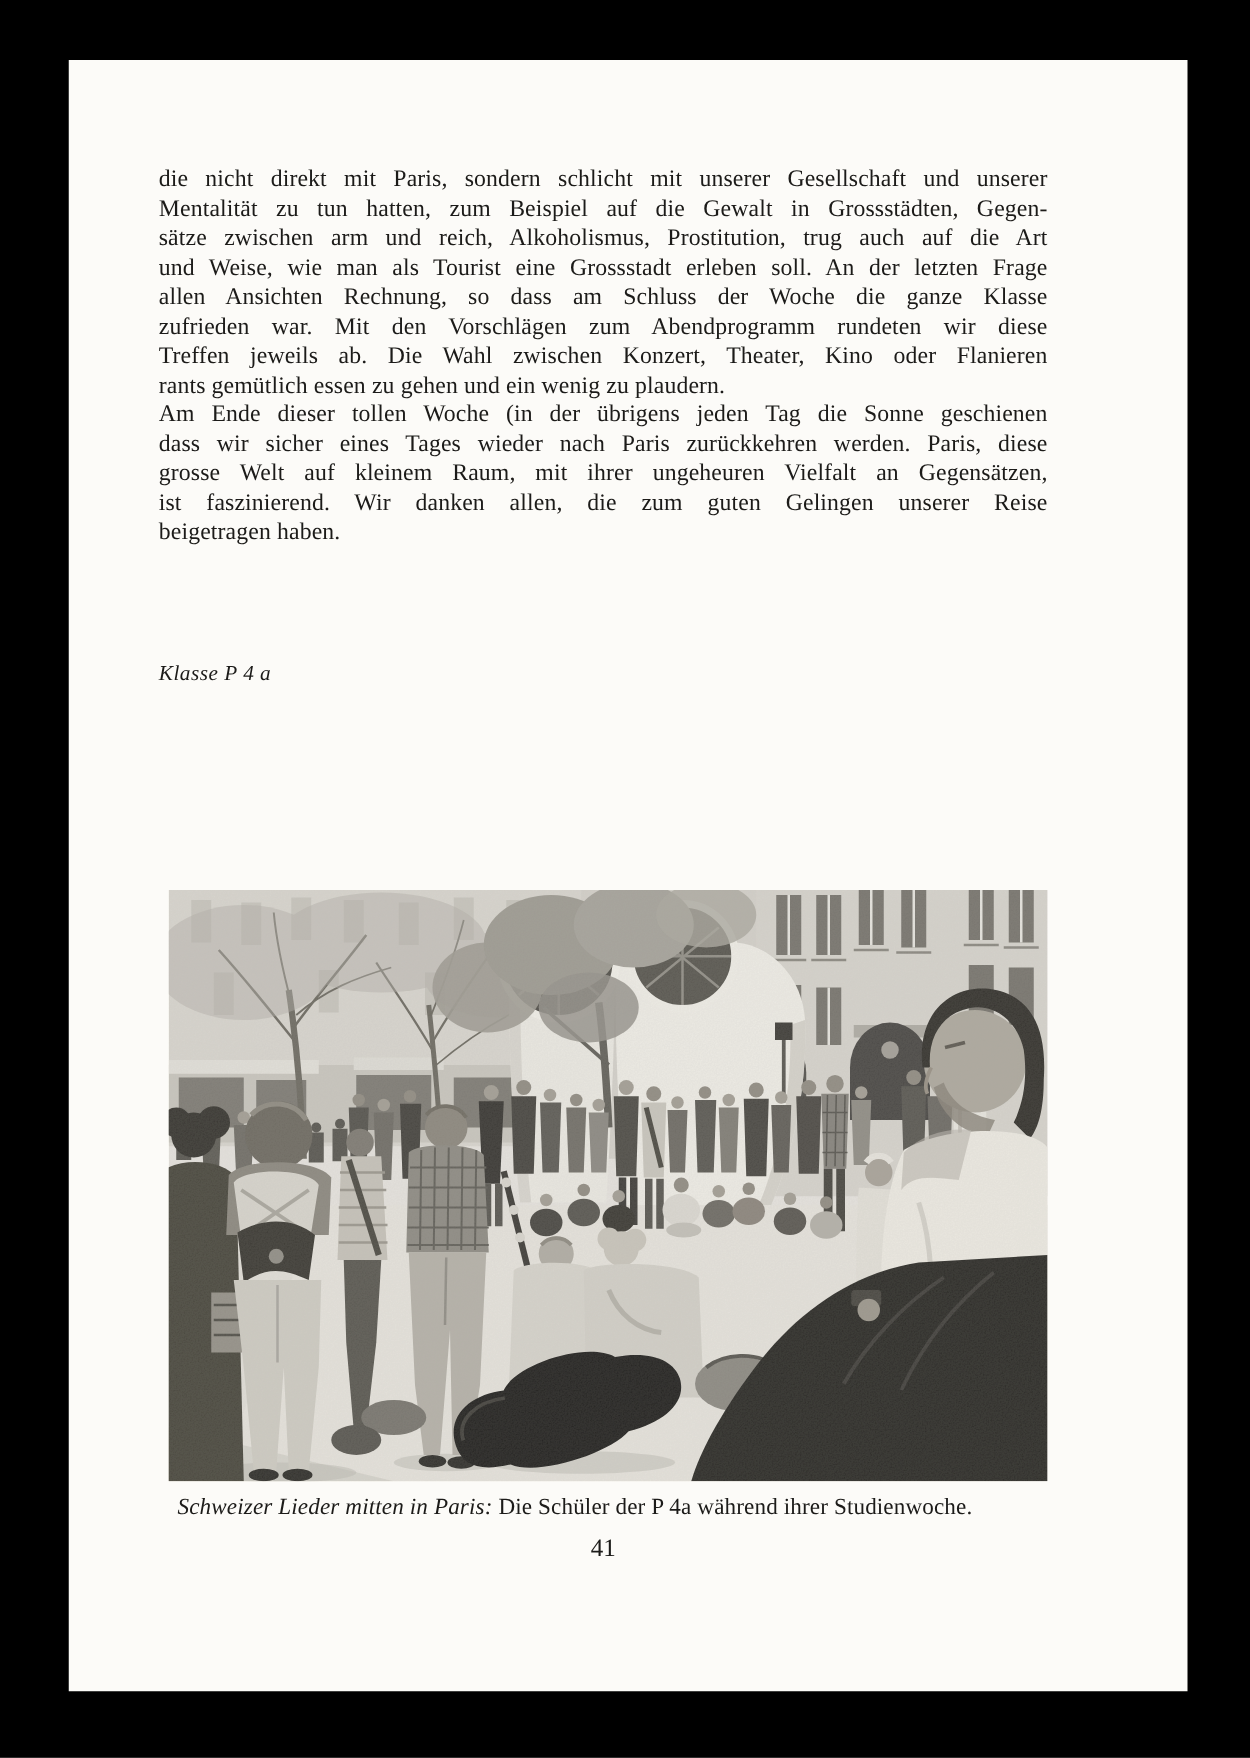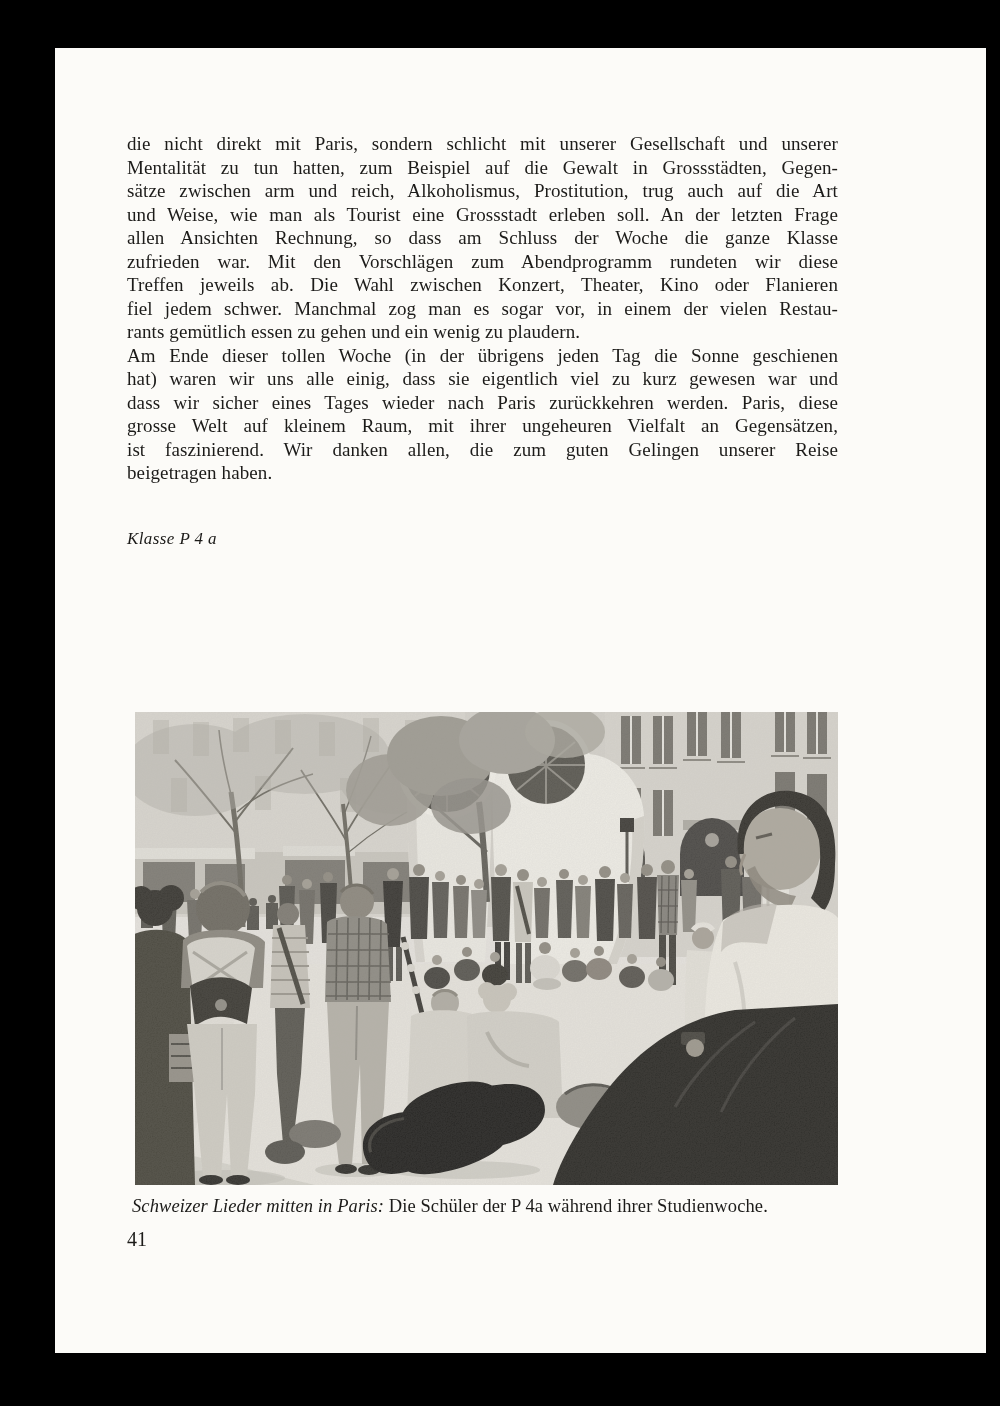--- a/index.html
+++ b/index.html
@@ -1,54 +1,52 @@
 <!DOCTYPE html>
 <html><head>
 <meta charset="utf-8">
 <style>
   html,body{margin:0;padding:0;background:#000;}
   body{width:1000px;height:1406px;position:relative;overflow:hidden;
        font-family:"Liberation Serif","DejaVu Serif",serif;}
   .stage{position:absolute;inset:0;background:#000;}
   .paper{position:absolute;left:55px;top:48px;width:895px;height:1305px;
-         background:#fcfbf8;color:#1c1b19;padding-left:36px;}
+         background:#fcfbf8;color:#1c1b19;}
   .article{position:absolute;left:72px;top:84px;width:711px;
            font-size:19px;line-height:23.5px;letter-spacing:0.1px;}
   .line{text-align:justify;text-align-last:justify;white-space:normal;}
   .line.last{text-align-last:left;}
   .byline{position:absolute;left:72px;top:481px;width:701px;
           font-size:17px;font-style:italic;text-align:left;
           letter-spacing:0.4px;}
   .photo-figure{position:absolute;left:80px;top:664px;width:703px;height:473px;
                 margin:0;padding:0;}
   .photo-figure svg{display:block;}
   .caption{position:absolute;left:77px;top:1146px;width:706px;
            font-size:18.5px;line-height:24px;letter-spacing:0.1px;}
-  .caption .cap-italic{font-style:italic;}
+  .caption .cap-italic{font-style:italic;margin-left:10px;}
   .pagenum{position:absolute;left:72px;top:1180px;width:711px;
-           text-align:left;font-size:20px;}
+           text-align:center;font-size:20px;}
 </style>
 </head>
 <body>
 
 <div class="stage">
   <div class="paper">
 
     <div class="article">
         <div class="line">die nicht direkt mit Paris, sondern schlicht mit unserer Gesellschaft und unserer</div>
         <div class="line">Mentalität zu tun hatten, zum Beispiel auf die Gewalt in Grossstädten, Gegen-</div>
         <div class="line">sätze zwischen arm und reich, Alkoholismus, Prostitution, trug auch auf die Art</div>
         <div class="line">und Weise, wie man als Tourist eine Grossstadt erleben soll. An der letzten Frage</div>
         <div class="line">allen Ansichten Rechnung, so dass am Schluss der Woche die ganze Klasse</div>
         <div class="line">zufrieden war. Mit den Vorschlägen zum Abendprogramm rundeten wir diese</div>
         <div class="line">Treffen jeweils ab. Die Wahl zwischen Konzert, Theater, Kino oder Flanieren</div>
-        <div class="line">fiel jedem schwer. Manchmal zog man es sogar vor, in einem der vielen Restau-</div>
         <div class="line last">rants gemütlich essen zu gehen und ein wenig zu plaudern.</div>
         <div class="line">Am Ende dieser tollen Woche (in der übrigens jeden Tag die Sonne geschienen</div>
-        <div class="line">hat) waren wir uns alle einig, dass sie eigentlich viel zu kurz gewesen war und</div>
         <div class="line">dass wir sicher eines Tages wieder nach Paris zurückkehren werden. Paris, diese</div>
         <div class="line">grosse Welt auf kleinem Raum, mit ihrer ungeheuren Vielfalt an Gegensätzen,</div>
         <div class="line">ist faszinierend. Wir danken allen, die zum guten Gelingen unserer Reise</div>
         <div class="line last">beigetragen haben.</div>
       </div>
 
     <div class="byline">Klasse P 4 a</div>
 
     <figure class="photo-figure">
       <svg width="703" height="473" viewBox="0 0 703 473">

